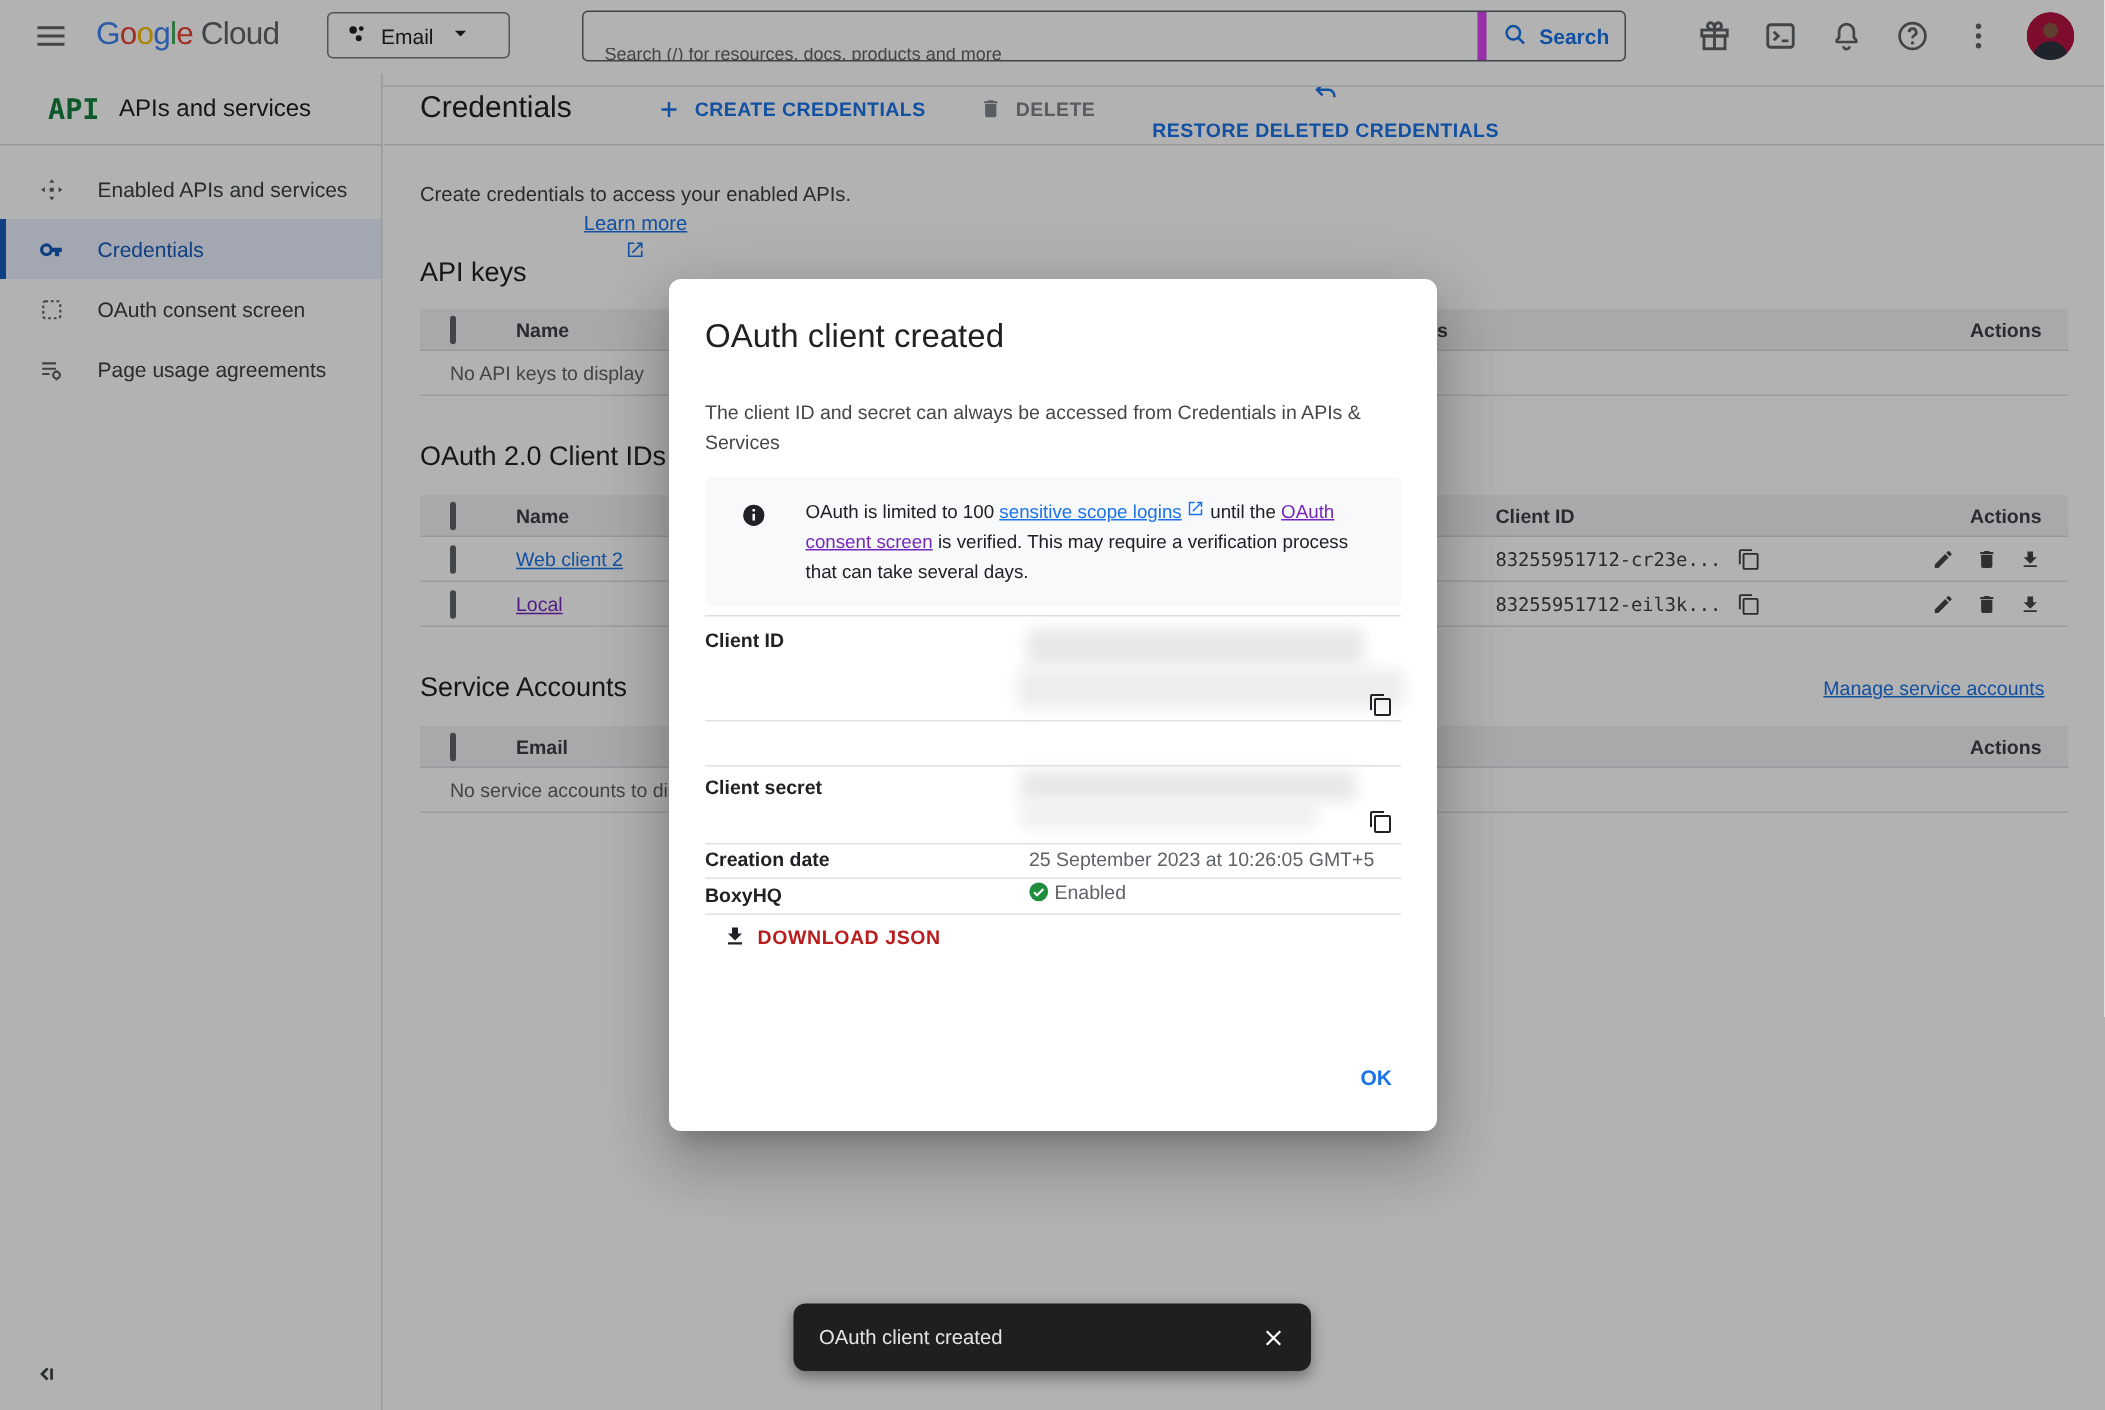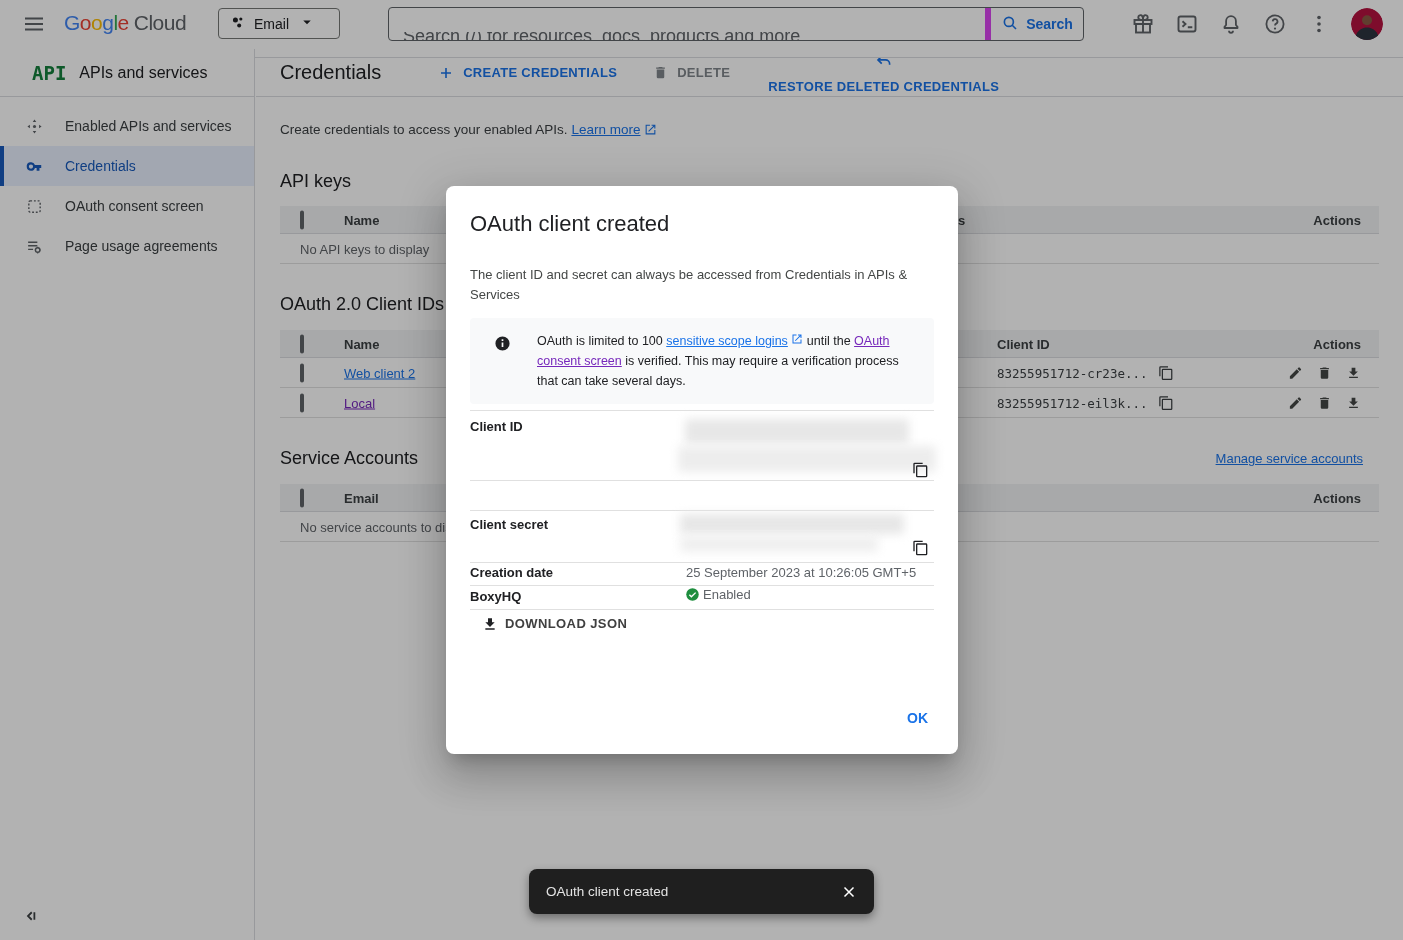--- a/index.html
+++ b/index.html
@@ -8,21 +8,21 @@
   .screen { position:relative; width:1403px; height:940px; background:#fff; overflow:hidden; }
 
   
   .topbar { position:absolute; top:0; left:0; right:0; height:58px; background:#fff; border-bottom:1px solid #dadce0; z-index:1; }
   .menu-btn { position:absolute; left:22px; top:12px; width:24px; height:24px; cursor:pointer; }
   .logo { position:absolute; left:64px; top:11px; font-size:21px; letter-spacing:-0.5px; }
   .logo .cloud { color:#5f6368; margin-left:5px; }
   .g0,.g3 { color:#4285F4; } .g1,.g5 { color:#EA4335; } .g2 { color:#FBBC04; } .g4 { color:#34A853; }
   .proj-sel { position:absolute; left:218px; top:8px; height:31px; min-width:122px; border:1px solid #747775; border-radius:4px; display:flex; align-items:center; gap:9px; padding:0 11px; font-size:14px; color:#202124; cursor:pointer; background:#fff; }
   .search { position:absolute; left:388px; top:7px; width:696px; height:34px; border:1px solid #5f6368; border-radius:4px; display:flex; background:#fff; }
-  .search input { flex:1; border:none; outline:none; background:transparent; padding:0 14px; font-size:18px; color:#404040; font-family:"Liberation Sans",sans-serif;margin-top:24px; }
+  .search input { flex:1; border:none; outline:none; background:transparent; padding:0 14px; font-size:12px; color:#404040; font-family:"Liberation Sans",sans-serif;margin-top:24px; }
   .search input::placeholder { color:#5f6368; }
   .search-btn { width:98px; border-left:6px solid #d946ef; display:flex; align-items:center; justify-content:center; gap:7px; color:var(--accent_blue,#1a73e8); font-weight:bold; font-size:14px; cursor:pointer; }
   .topbar-right { position:absolute; right:20px; top:0; height:48px; display:flex; align-items:center; gap:20px; }
   .tb-icon { width:24px; height:24px; cursor:pointer; }
   .avatar { width:32px; height:32px; border-radius:50%; overflow:hidden; cursor:pointer; }
 
   
   .sidebar { position:absolute; top:49px; left:0; width:255px; bottom:0; background:#fff; border-right:1px solid #dadce0; z-index:1; }
   .sb-header { height:48px; border-bottom:1px solid #dadce0; display:flex; align-items:center; padding-left:20px; gap:13px; }
   .sb-logo { font-family:"DejaVu Sans Mono","Liberation Mono",monospace; font-weight:bold; font-size:19px; color:#15803d;margin-left:12px; }
@@ -34,21 +34,21 @@
   .nav-item.selected .bar { position:absolute; left:0; top:0; bottom:0; width:4px; background:var(--selected_nav,#185abc); }
   .collapse-btn { position:absolute; left:22px; bottom:15px; width:18px; height:18px; cursor:pointer; }
 
   
   .content { position:absolute; left:256px; top:49px; right:0; bottom:0; background:#fff; }
   .page-header { position:absolute; top:0; left:0; right:0; height:48px; border-bottom:1px solid #dadce0; display:flex; align-items:center; padding-left:24px; }
   .page-title { font-size:20px; color:#202124; }
   .hbtn { display:flex; align-items:center; gap:9px; font-size:13px; font-weight:bold; letter-spacing:.3px; color:var(--accent_blue,#1a73e8); cursor:pointer; }
   .hbtn.disabled { color:#80868b; cursor:default; }
   .mlA { margin-left:57px; } .mlB { margin-left:36px; } .mlC { margin-left:38px;flex-direction:column; }
-  .intro { position:absolute; left:24px; top:73px; font-size:13.5px; color:#3c4043; display:flex; align-items:center; gap:4px; }
+  .intro { position:absolute; left:24px; top:73px; font-size:13.5px; color:#3c4043; display:flex; align-items:center; gap:4px;flex-direction:column; }
   .link { color:var(--accent_blue,#1a73e8); text-decoration:underline; cursor:pointer; }
   .vlink { color:var(--visited_link,#7627bb); text-decoration:underline; cursor:pointer; }
   .sec-title { position:absolute; left:24px; font-size:18px; color:#202124; }
   .tbl { position:absolute; left:24px; right:24px; }
   .trow { position:relative; border-bottom:1px solid #e0e0e0; }
   .thead { height:28px; background:#f1f3f4; border-bottom:1px solid #dadce0; font-size:13px; font-weight:bold; color:#3c4043; }
   .tdata { height:30px; font-size:13px; color:#3c4043; }
   .cell { position:absolute; top:50%; transform:translateY(-50%); white-space:nowrap; }
   .c-check { left:20px; } .c-name { left:64px; } .c-partial { left:670px; } .c-cid { left:717px; }
   .c-actions { right:18px; } .c-empty { left:20px; color:#5f6368; }
@@ -67,21 +67,21 @@
   .m-desc { position:absolute; left:24px; top:79px; width:452px; font-size:13px; line-height:20px; color:#444746; }
   .infobox { position:absolute; left:24px; top:132px; width:464px; height:86px; background:#f8f9fa; border-radius:4px; }
   .infobox .iicon { position:absolute; left:24px; top:17px; width:17px; height:17px; }
   .infobox .itxt { position:absolute; left:67px; top:13px; width:382px; font-size:12.5px; line-height:20px; color:#202124; }
   .hr { position:absolute; left:24px; right:24px; height:1px; background:#e0e0e0; }
   .f-label { position:absolute; left:24px; font-size:13px; font-weight:bold; color:#202124; }
   .f-value { position:absolute; left:240px; font-size:13px; color:#5f6368; }
   .blob { position:absolute; background:#e7e7e7; filter:blur(5px); border-radius:3px; }
   .copy-btn { position:absolute; width:16px; height:16px; cursor:pointer; }
   .status-wrap { position:absolute; left:239px; top:401px; display:flex; align-items:center; gap:3px; font-size:13px; color:#5f6368; }
-  .dl-btn { position:absolute; left:36px; top:430px; display:flex; align-items:flex-start; gap:7px; font-size:13px; font-weight:bold; letter-spacing:.4px; color:#404040; cursor:pointer; }
+  .dl-btn { position:absolute; left:36px; top:430px; display:flex; align-items:center; gap:7px; font-size:13px; font-weight:bold; letter-spacing:.4px; color:#b91c1c; cursor:pointer; }
   .ok-btn { position:absolute; right:20px; bottom:22px; padding:6px 10px; color:var(--accent_blue,#1a73e8); font-size:14px; font-weight:bold; cursor:pointer; }
   .toast { position:absolute; left:529px; top:869px; width:345px; height:45px; background:var(--toast_bg,#1f1f1f); border-radius:8px; z-index:40; display:flex; align-items:center; box-shadow:0 4px 10px rgba(0,0,0,.4); }
   .toast-msg { flex:1; padding-left:17px; font-size:13.5px; color:#e3e3e3; }
   .toast-x { width:18px; height:18px; margin-right:16px; cursor:pointer; }
 </style>
 </head>
 <body>
 
 <div class="screen">
 

